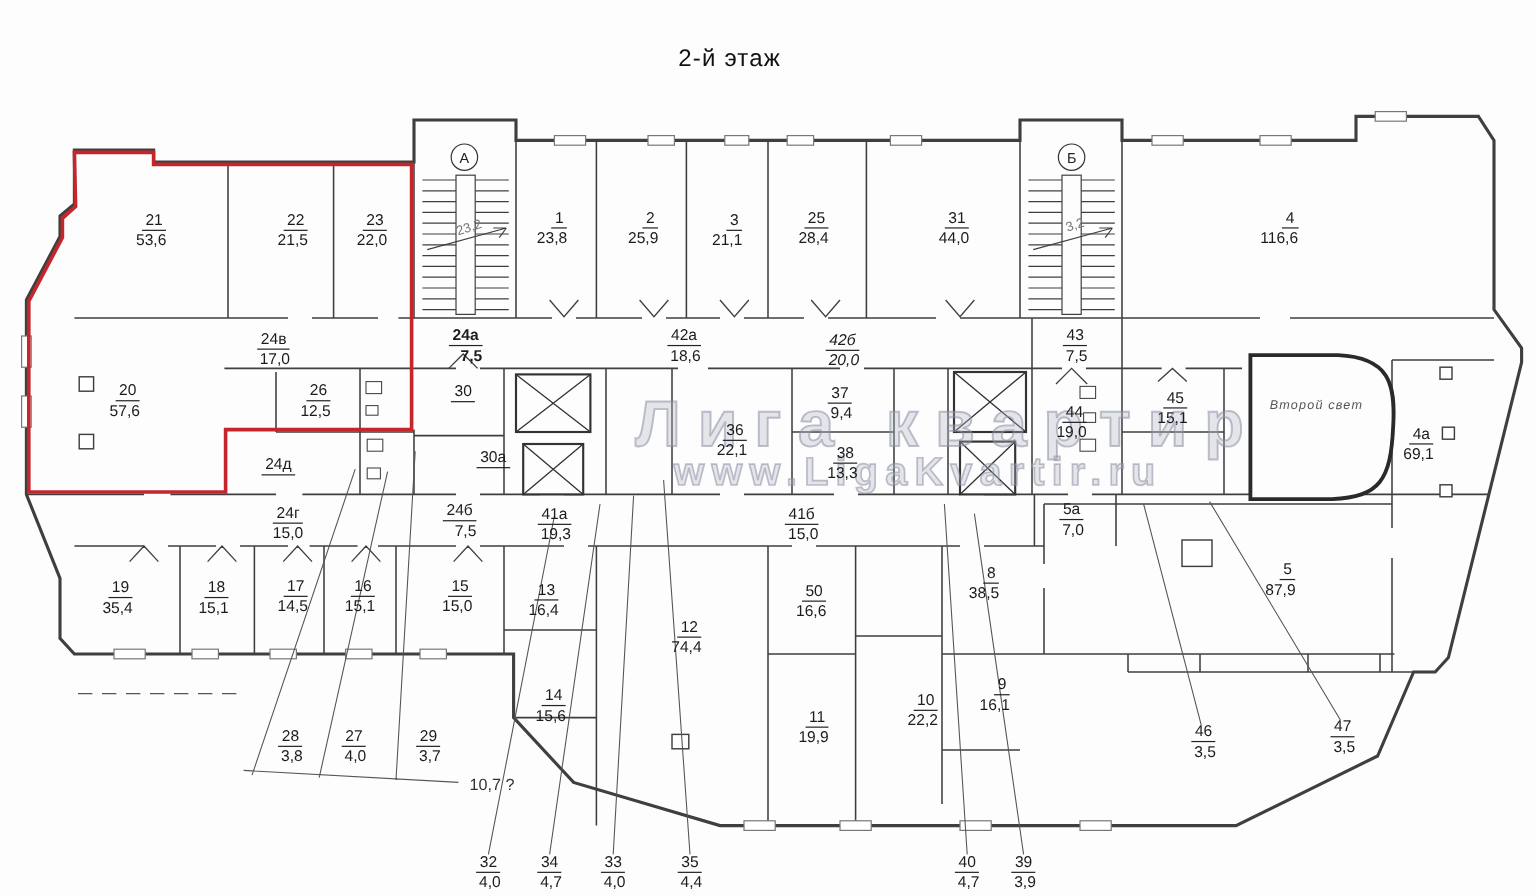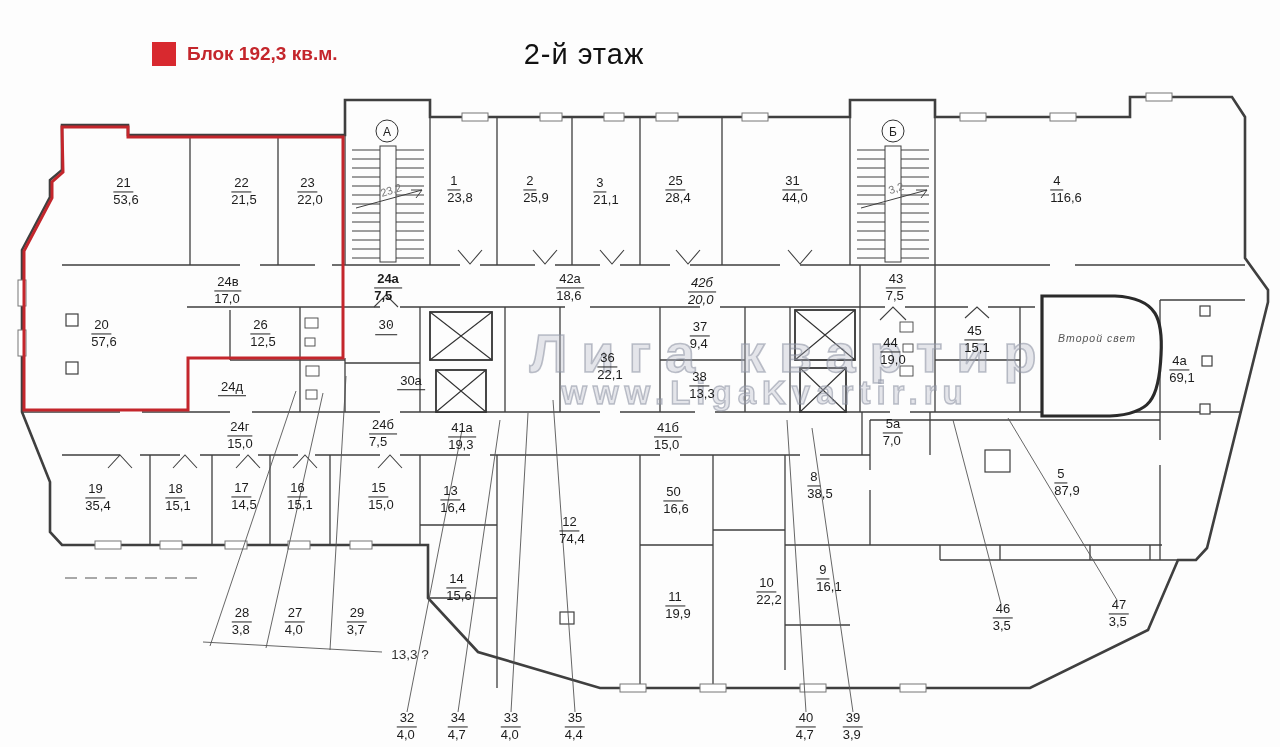--- a/index.html
+++ b/index.html
@@ -1,24 +1,24 @@
 <!DOCTYPE html>
 <html><head>
 <meta charset="utf-8">
 <style>
   html,body{margin:0;padding:0;background:#ffffff;}
   #screen{position:relative;width:1280px;height:747px;background:#fdfdfd;overflow:hidden;
           font-family:"Liberation Sans","DejaVu Sans",sans-serif;}
   #plan-svg{position:absolute;left:0;top:0;}
-  .page-title{position:absolute;left:584px;top:38px;transform:translateX(-50%);
-              font-size:29px;color:#111;letter-spacing:1px;white-space:nowrap;}
+  .page-title{position:absolute;left:608px;top:38px;transform:translateX(-50%);
+              font-size:20px;color:#111;letter-spacing:1px;white-space:nowrap;}
   .legend{position:absolute;left:152px;top:42px;display:flex;align-items:center;gap:11px;}
   .legend-swatch{width:24px;height:24px;background:#d8292f;display:inline-block;}
   .legend-label{font-size:19px;font-weight:bold;color:#c4262c;white-space:nowrap;}
-  .room-label{position:absolute;transform:translate(-50%,-50%);text-align:left;
+  .room-label{position:absolute;transform:translate(-50%,-50%);text-align:right;
               color:#1c1c1c;font-size:13px;line-height:1.12;white-space:nowrap;z-index:5;}
   .room-number{border-bottom:1px solid #222;padding:0 3px;display:inline-block;}
   .room-area{padding-top:1px;}
   .stair-circle{position:absolute;width:21px;height:21px;border:1.6px solid #333;border-radius:50%;
                 transform:translate(-50%,-50%);display:flex;align-items:center;justify-content:center;
                 font-size:12px;color:#222;background:#fdfdfd;z-index:5;}
   .stair-note{position:absolute;transform:translate(-50%,-50%) rotate(-18deg);font-size:11px;
               color:#777;z-index:4;}
   .atrium-label{position:absolute;transform:translate(-50%,-50%);font-style:italic;
                 font-size:10.5px;color:#555;letter-spacing:1px;z-index:5;white-space:nowrap;}
@@ -159,52 +159,48 @@
       <path d="M62,127 H128 V137 H343 V358 H188 V410 H24 V251 L52,198 V182 L63,172 Z" fill="none" stroke="#c4262c" stroke-width="3"></path>
     </g>
 
     <g>
       <text class="wm1" x="790" y="372" text-anchor="middle">Лига квартир</text>
       <text class="wm2" x="765" y="404" text-anchor="middle">www.LigaKvartir.ru</text>
     </g>
   </svg>
 
   <div class="page-title">2-й этаж</div>
-  <div class="legend">
-    <span class="legend-swatch"></span>
-    <span class="legend-label">Блок 192,3 кв.м.</span>
-  </div>
 
   <div class="stair-circle" style="left:387px;top:131px">А</div>
   <div class="stair-circle" style="left:893px;top:131px">Б</div>
   <div class="stair-note" style="left:391px;top:190px">23,2</div>
   <div class="stair-note" style="left:896px;top:188px">3,2</div>
 
   <div class="atrium-label" style="left:1097px;top:338px">Второй свет</div>
-  <div class="unclear-note" style="left:410px;top:654px">13,3 ?</div>
+  <div class="unclear-note" style="left:410px;top:654px">10,7 ?</div>
 
   <div id="room-labels">
       <div class="room-label" style="left: 126px; top: 192px;"><div class="room-number">21</div><div class="room-area">53,6</div></div>
       <div class="room-label" style="left: 244px; top: 192px;"><div class="room-number">22</div><div class="room-area">21,5</div></div>
       <div class="room-label" style="left: 310px; top: 192px;"><div class="room-number">23</div><div class="room-area">22,0</div></div>
       <div class="room-label" style="left: 460px; top: 190px;"><div class="room-number">1</div><div class="room-area">23,8</div></div>
       <div class="room-label" style="left: 536px; top: 190px;"><div class="room-number">2</div><div class="room-area">25,9</div></div>
       <div class="room-label" style="left: 606px; top: 192px;"><div class="room-number">3</div><div class="room-area">21,1</div></div>
       <div class="room-label" style="left: 678px; top: 190px;"><div class="room-number">25</div><div class="room-area">28,4</div></div>
       <div class="room-label" style="left: 795px; top: 190px;"><div class="room-number">31</div><div class="room-area">44,0</div></div>
       <div class="room-label" style="left: 1066px; top: 190px;"><div class="room-number">4</div><div class="room-area">116,6</div></div>
       <div class="room-label" style="left: 388px; top: 288px; font-weight: bold;"><div class="room-number">24а</div><div class="room-area">7,5</div></div>
       <div class="room-label" style="left: 570px; top: 288px;"><div class="room-number">42а</div><div class="room-area">18,6</div></div>
       <div class="room-label" style="left: 702px; top: 292px; font-style: italic;"><div class="room-number">42б</div><div class="room-area">20,0</div></div>
       <div class="room-label" style="left: 896px; top: 288px;"><div class="room-number">43</div><div class="room-area">7,5</div></div>
       <div class="room-label" style="left: 104px; top: 334px;"><div class="room-number">20</div><div class="room-area">57,6</div></div>
       <div class="room-label" style="left: 228px; top: 291px;"><div class="room-number">24в</div><div class="room-area">17,0</div></div>
       <div class="room-label" style="left: 263px; top: 334px;"><div class="room-number">26</div><div class="room-area">12,5</div></div>
       <div class="room-label" style="left: 232px; top: 388px;"><div class="room-number">24д</div></div>
-      <div class="room-label" style="left: 386px; top: 327px; font-family: Liberation Mono, monospace;"><div class="room-number">30</div></div>
+      <div class="room-label" style="left: 386px; top: 327px;"><div class="room-number">30</div></div>
       <div class="room-label" style="left: 388px; top: 382px; margin-left: 23px;"><div class="room-number">30а</div></div>
       <div class="room-label" style="left: 610px; top: 367px;"><div class="room-number">36</div><div class="room-area">22,1</div></div>
       <div class="room-label" style="left: 700px; top: 336px;"><div class="room-number">37</div><div class="room-area">9,4</div></div>
       <div class="room-label" style="left: 702px; top: 386px;"><div class="room-number">38</div><div class="room-area">13,3</div></div>
       <div class="room-label" style="left: 893px; top: 352px;"><div class="room-number">44</div><div class="room-area">19,0</div></div>
       <div class="room-label" style="left: 977px; top: 340px;"><div class="room-number">45</div><div class="room-area">15,1</div></div>
       <div class="room-label" style="left: 1182px; top: 370px;"><div class="room-number">4а</div><div class="room-area">69,1</div></div>
       <div class="room-label" style="left: 240px; top: 436px;"><div class="room-number">24г</div><div class="room-area">15,0</div></div>
       <div class="room-label" style="left: 383px; top: 434px;"><div class="room-number">24б</div><div class="room-area">7,5</div></div>
       <div class="room-label" style="left: 462px; top: 437px;"><div class="room-number">41а</div><div class="room-area">19,3</div></div>

